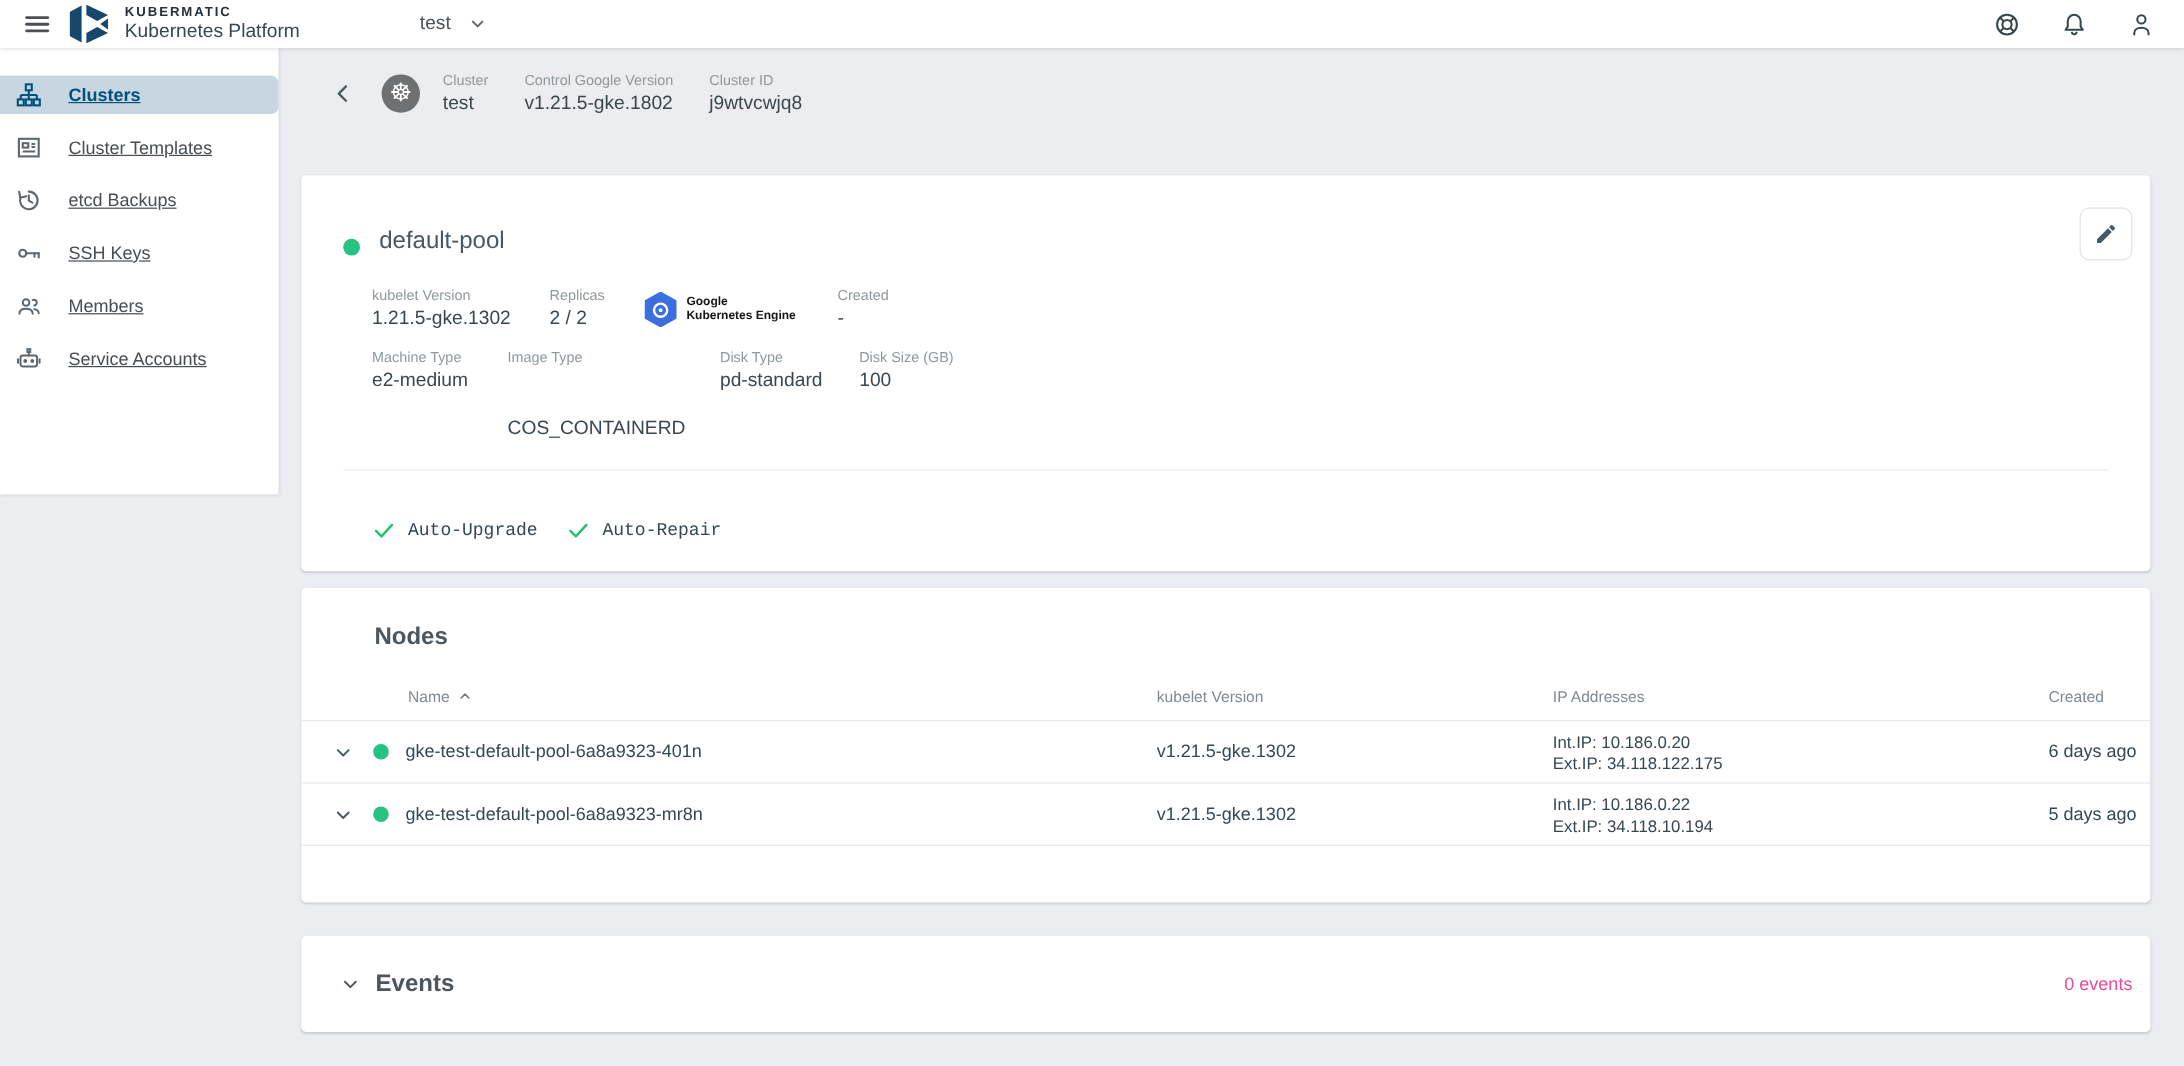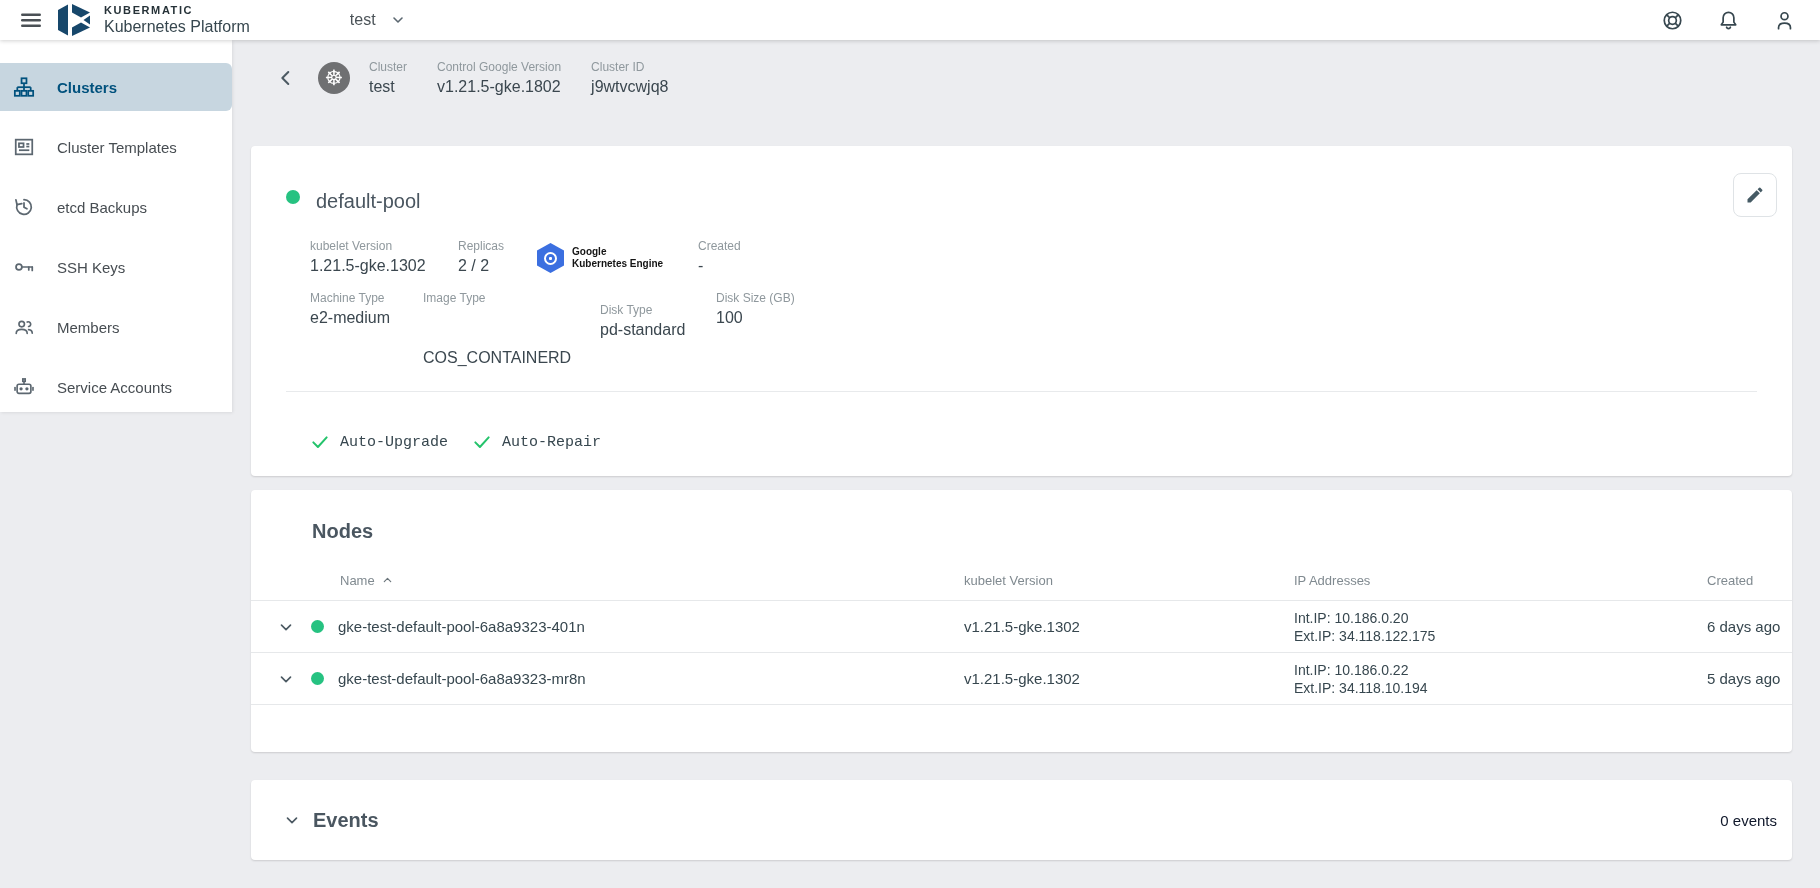--- a/index.html
+++ b/index.html
@@ -24,54 +24,54 @@
   .project-select svg { margin-left:14px; }
   .topbar-actions { margin-left:auto; margin-right:24px; display:flex; gap:32px; }
   .topbar-actions .icon-btn { width:24px; height:24px; }
 
   
   .sidebar {
     position:absolute; top:40px; left:0; width:232px; height:372px; background:#fff;
     box-shadow:1px 1px 3px rgba(0,0,0,.08); padding-top:23px; z-index:10;
   }
   .side-item {
-    height:48px; margin-bottom:12px; display:flex; align-items:center;
-    padding-left:13px; cursor:pointer; font-size:15px; color:#474d52;
+    height:32px; margin-bottom:12px; display:flex; align-items:center;
+    padding-left:13px; cursor:pointer; font-size:15px; color:#474d52;text-decoration:underline;
   }
   .side-item .s-icon { width:22px; height:22px; margin-right:22px; display:flex; align-items:center; justify-content:center; }
   .side-item.active { background:#c7d6e0; border-radius:0 6px 6px 0; color:#00517d; font-weight:bold; }
 
   
   .main { position:absolute; top:40px; left:232px; right:0; bottom:0; padding:0 28px 0 19px; }
   .cluster-bar { height:76px; display:flex; align-items:center; padding-left:23px; }
   .back-btn { width:24px; height:24px; }
   .k8s-badge {
     margin-left:20px; width:32px; height:32px; border-radius:50%; background:#6f7072;
     color:#fff; font-size:21px; line-height:32px; text-align:center; flex:0 0 auto;
   }
   .cb-fields { display:flex; gap:30px; margin-left:19px; }
   .field-label { font-size:12px; color:#8f989d; margin-bottom:4px; white-space:nowrap; }
   .field-value { font-size:16px; color:#3b474f; white-space:nowrap; }
 
   .card { background:#fff; border-radius:4px; box-shadow:0 1px 2px rgba(0,0,0,.14); position:relative; }
   .md-card { margin-top:30px; height:330px; padding:0 35px; }
-  .md-head { padding-top:44px; display:flex; align-items:flex-start; }
+  .md-head { padding-top:44px; display:flex; align-items:flex-end; }
   .status-dot { width:14px; height:14px; border-radius:50%; background:#26c281; flex:0 0 auto; }
   .md-name { margin-left:16px; font-size:20px; color:#4a5660; }
   .edit-btn {
     position:absolute; top:27px; right:15px; width:44px; height:44px;
     border:1px solid #dfe3e6; border-radius:8px; background:#fff; cursor:pointer;
     display:flex; align-items:center; justify-content:center;
   }
   .fields-row { display:flex; margin-left:24px; }
   .fields-row.r1 { margin-top:26px; }
   .fields-row.r2 { margin-top:16px; }
   .f-col { display:flex; flex-direction:column; justify-content:flex-start; }
   .r1 .c1 { width:148px; } .r1 .c2 { width:79px; } .r1 .c3 { width:161px; }
-  .r2 .c1 { width:113px; } .r2 .c2 { width:177px;gap:40px; } .r2 .c3 { width:116px;margin-top:12px; }
+  .r2 .c1 { width:113px; } .r2 .c2 { width:177px;gap:40px; } .r2 .c3 { width:116px; }
   .gke-logo { display:flex; align-items:center; margin-top:4px; }
   .gke-hex {
     width:27px; height:30px; background:#3b6fe0; flex:0 0 auto;
     clip-path:polygon(50% 0,100% 25%,100% 75%,50% 100%,0 75%,0 25%);
     display:flex; align-items:center; justify-content:center;
   }
   .gke-ring { width:13px; height:13px; border:2px solid #fff; border-radius:50%; display:flex; align-items:center; justify-content:center; }
   .gke-ring::after { content:""; width:3px; height:3px; background:#fff; border-radius:1px; }
   .gke-text { margin-left:8px; font-size:10px; font-weight:bold; color:#141414; line-height:1.25; }
   .md-divider { margin-top:24px; border-top:1px solid #e8eaec; }
@@ -89,21 +89,21 @@
   .cell-name { display:flex; align-items:center; padding-left:26px; }
   .row-chevron { width:18px; height:18px; flex:0 0 auto; }
   .node-dot { width:13px; height:13px; border-radius:50%; background:#26c281; margin-left:16px; flex:0 0 auto; }
   .node-name { margin-left:14px; font-size:15px; color:#37474f; }
   .cell { font-size:15px; color:#37474f; }
   .cell-ip { font-size:14px; line-height:18px; }
 
   
   .events-card { margin-top:28px; height:80px; display:flex; align-items:center; padding:0 15px 0 32px; }
   .events-title { margin-left:12px; font-size:20px; color:#4a5660; }
-  .events-count { margin-left:auto; font-size:15px; color:#0f172a; }
+  .events-count { margin-left:auto; font-size:15px; color:#ec4899; }
 
   svg { display:block; }
 </style>
 </head>
 <body>
 
 <div class="app">
 
   <header class="topbar">
     <button class="icon-btn hamburger" title="">

